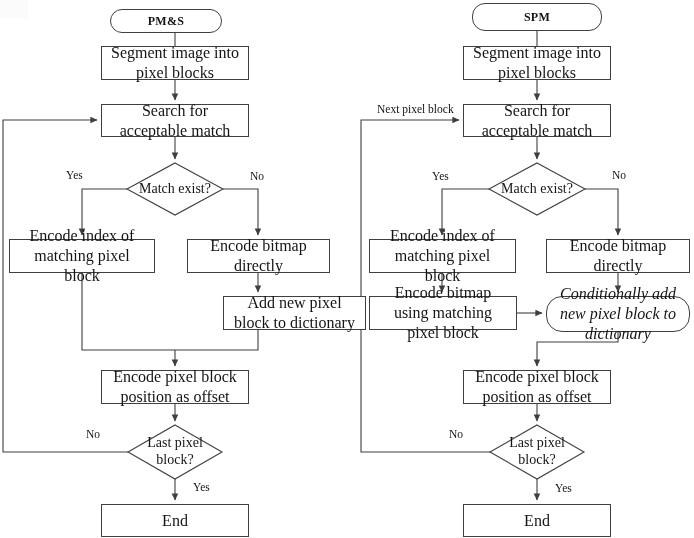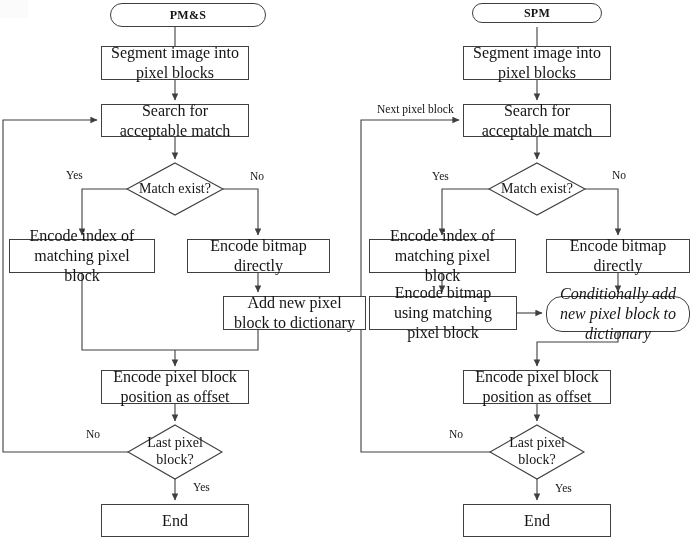--- a/index.html
+++ b/index.html
@@ -67,21 +67,21 @@
       <polyline points="537,479 537,500" marker-end="url(#arw)"></polyline>
     </g>
     <g stroke="#3f3f3f" stroke-width="1.1" fill="#ffffff">
       <polygon points="175,163 223,189 175,215 127,189"></polygon>
       <polygon points="175,425 222,452 175,479 128,452"></polygon>
       <polygon points="537,163 585,189 537,215 489,189"></polygon>
       <polygon points="537,425 584,452 537,479 490,452"></polygon>
     </g>
   </svg>
 
-  <div class="node terminator" style="left:110px;top:3px;width:156px;height:24px;">PM&amp;S</div>
+  <div class="node terminator" style="left:110px;top:9px;width:112px;height:24px;">PM&amp;S</div>
 
   <div class="node" style="left:101px;top:46px;width:148px;height:34px;">Segment image into pixel blocks</div>
 
   <div class="node" style="left:101px;top:104px;width:148px;height:33px;">Search for acceptable match</div>
 
   <div class="diamond-text" style="left:138px;top:178px;width:74px;height:22px;">Match exist?</div>
 
   <div class="edge-label" style="left:66px;top:169px;">Yes</div>
   <div class="edge-label" style="left:250px;top:170px;">No</div>
 
@@ -93,21 +93,21 @@
 
   <div class="node" style="left:101px;top:370px;width:148px;height:34px;">Encode pixel block position as offset</div>
 
   <div class="diamond-text" style="left:138px;top:438px;width:74px;height:28px;">Last pixel block?</div>
 
   <div class="edge-label" style="left:86px;top:428px;">No</div>
   <div class="edge-label" style="left:193px;top:481px;">Yes</div>
 
   <div class="node" style="left:101px;top:504px;width:148px;height:33px;">End</div>
 
-  <div class="node terminator" style="left:472px;top:3px;width:130px;height:20px;">SPM</div>
+  <div class="node terminator" style="left:472px;top:3px;width:130px;height:28px;">SPM</div>
 
   <div class="node" style="left:463px;top:46px;width:148px;height:34px;">Segment image into pixel blocks</div>
 
   <div class="edge-label" style="left:377px;top:103px;">Next pixel block</div>
 
   <div class="node" style="left:463px;top:104px;width:148px;height:33px;">Search for acceptable match</div>
 
   <div class="diamond-text" style="left:500px;top:178px;width:74px;height:22px;">Match exist?</div>
 
   <div class="edge-label" style="left:432px;top:170px;">Yes</div>

